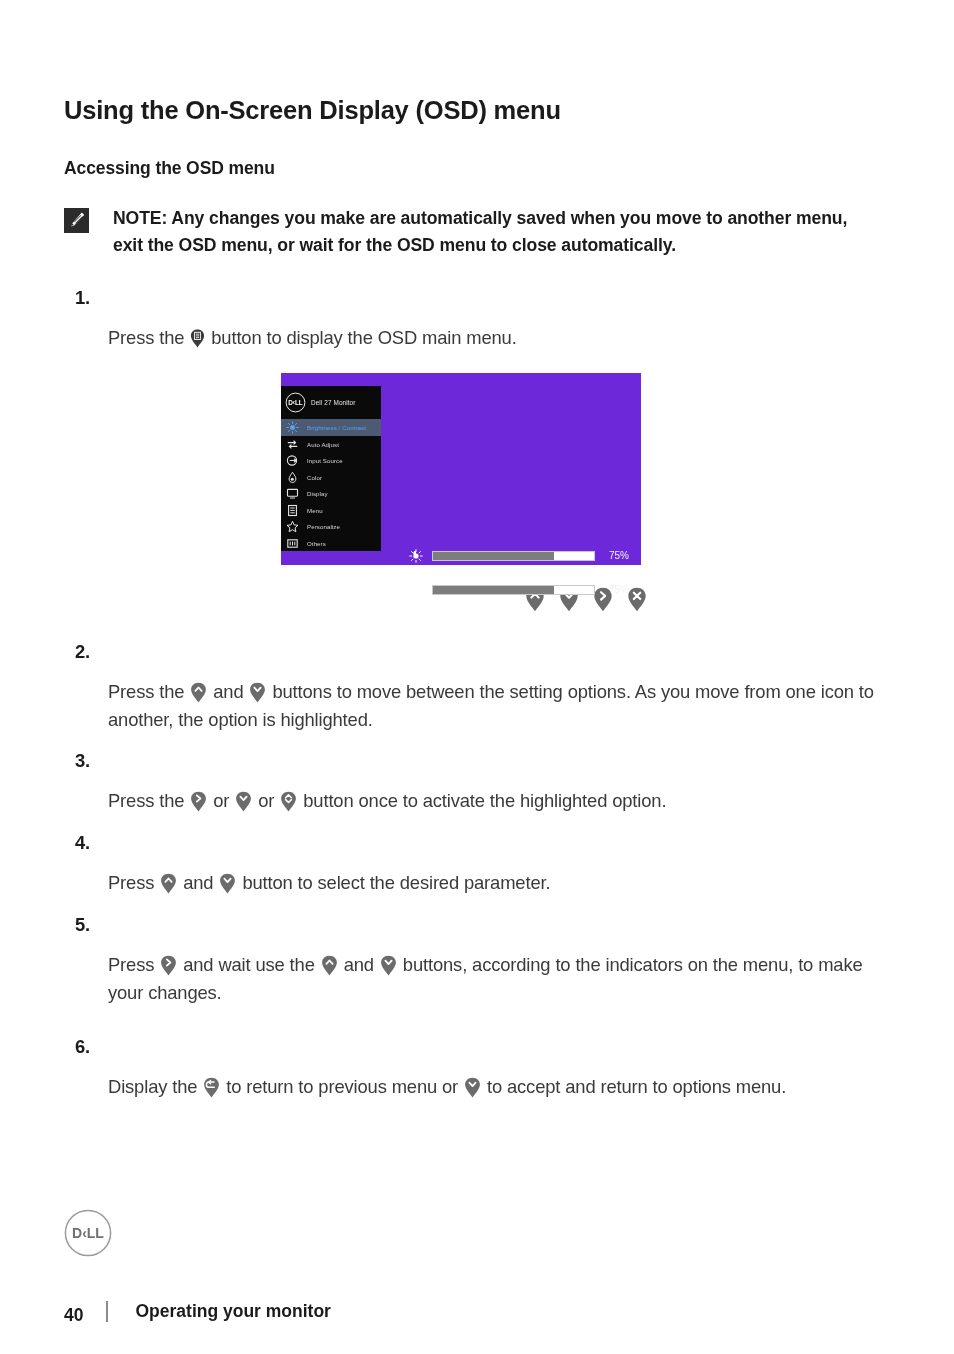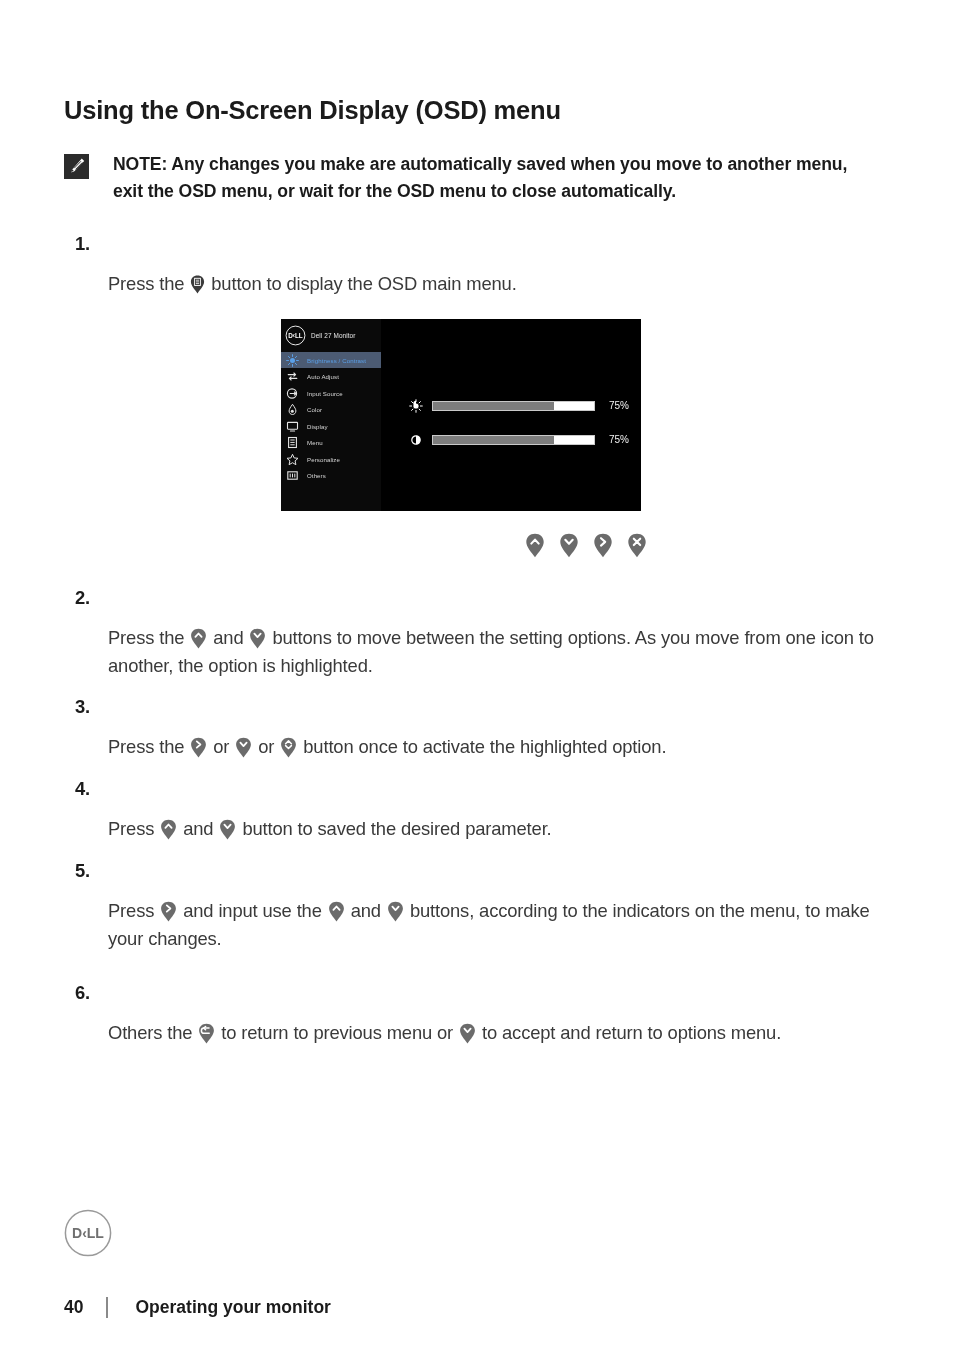--- a/index.html
+++ b/index.html
@@ -126,22 +126,23 @@
   
   .osd-wrap {
     position: relative;
     width: 360px;
     margin: 21px 0 0 217px;
   }
   .osd {
     width: 360px;
     height: 192px;
     display: flex;
-    background: #000000;
+    background: #6d28d9;
     position: relative;
+    align-items: center;
   }
   .osd-sidebar {
     width: 100px;
     background: #0a0a0a;
     flex: 0 0 100px;
     display: flex;
     flex-direction: column;
   }
   .osd-brand {
     display: flex;
@@ -257,35 +258,36 @@
   .footer-bar {
     position: absolute;
     left: 64px;
     top: 1297px;
     display: flex;
     align-items: center;
     font-size: 17.5px;
     font-weight: bold;
     color: #1b1b1b;
   }
-  .footer-page { width: 42px; }
+  .footer-page { width: 42px; margin-top: 8px; }
   .footer-sep {
     width: 1.5px;
     height: 21px;
     background: #8a8a8a;
     margin-right: 28px;
   }
 </style>
 </head>
 <body>
 
 <div class="page">
 
   <h1 class="page-title">Using the On-Screen Display (OSD) menu</h1>
 
+  <h2 class="section-title">Accessing the OSD menu</h2>
 
   <div class="note-block">
     <div class="note-icon">
       <svg viewBox="0 0 25 25" width="25" height="25" aria-hidden="true">
         <rect x="0" y="0" width="25" height="25" fill="#2b2b2b"></rect>
         <path d="M17.8 4.6 L20.2 7.0 L10.4 17.2 L7.2 18.6 L8.4 15.2 Z" fill="#ffffff"></path>
         <path d="M7.2 18.6 L8.4 15.2 L9.6 16.4 Z" fill="#2b2b2b"></path>
         <line x1="10.2" y1="14.2" x2="17.0" y2="7.2" stroke="#2b2b2b" stroke-width="0.9"></line>
         <line x1="11.6" y1="15.4" x2="18.3" y2="8.5" stroke="#2b2b2b" stroke-width="0.9"></line>
       </svg>
@@ -552,56 +554,56 @@
             <path d="M5.4 8.9 L8.5 5.5 L11.6 8.9" fill="none" stroke="#ffffff" stroke-width="1.8" stroke-linecap="round" stroke-linejoin="round"></path>
           </svg>
         </span>
         <span>and</span>
         <span class="pin">
           <svg viewBox="0 0 17 21" aria-hidden="true">
             <path d="M8.5 0.7 C4.2 0.7 1.1 3.6 1.1 7.5 C1.1 11.6 5.2 15.9 8.5 20.4 C11.8 15.9 15.9 11.6 15.9 7.5 C15.9 3.6 12.8 0.7 8.5 0.7 Z" fill="#6b6b6b"></path>
             <path d="M5.4 5.7 L8.5 9.1 L11.6 5.7" fill="none" stroke="#ffffff" stroke-width="1.8" stroke-linecap="round" stroke-linejoin="round"></path>
           </svg>
         </span>
-        <span>button to saved the desired parameter.</span>
+        <span>button to select the desired parameter.</span>
       </div>
     </div>
 
     <div class="step step-5">
       <div class="step-num">5.</div>
       <div class="step-body">
         <span>Press</span>
         <span class="pin">
           <svg viewBox="0 0 17 21" aria-hidden="true">
             <path d="M8.5 0.7 C4.2 0.7 1.1 3.6 1.1 7.5 C1.1 11.6 5.2 15.9 8.5 20.4 C11.8 15.9 15.9 11.6 15.9 7.5 C15.9 3.6 12.8 0.7 8.5 0.7 Z" fill="#6b6b6b"></path>
             <path d="M6.8 4.4 L10.4 7.5 L6.8 10.6" fill="none" stroke="#ffffff" stroke-width="1.8" stroke-linecap="round" stroke-linejoin="round"></path>
           </svg>
         </span>
-        <span>and input use the</span>
+        <span>and wait use the</span>
         <span class="pin">
           <svg viewBox="0 0 17 21" aria-hidden="true">
             <path d="M8.5 0.7 C4.2 0.7 1.1 3.6 1.1 7.5 C1.1 11.6 5.2 15.9 8.5 20.4 C11.8 15.9 15.9 11.6 15.9 7.5 C15.9 3.6 12.8 0.7 8.5 0.7 Z" fill="#6b6b6b"></path>
             <path d="M5.4 8.9 L8.5 5.5 L11.6 8.9" fill="none" stroke="#ffffff" stroke-width="1.8" stroke-linecap="round" stroke-linejoin="round"></path>
           </svg>
         </span>
         <span>and</span>
         <span class="pin">
           <svg viewBox="0 0 17 21" aria-hidden="true">
             <path d="M8.5 0.7 C4.2 0.7 1.1 3.6 1.1 7.5 C1.1 11.6 5.2 15.9 8.5 20.4 C11.8 15.9 15.9 11.6 15.9 7.5 C15.9 3.6 12.8 0.7 8.5 0.7 Z" fill="#6b6b6b"></path>
             <path d="M5.4 5.7 L8.5 9.1 L11.6 5.7" fill="none" stroke="#ffffff" stroke-width="1.8" stroke-linecap="round" stroke-linejoin="round"></path>
           </svg>
         </span>
         <span>buttons, according to the indicators on the menu, to make your changes.</span>
       </div>
     </div>
 
     <div class="step step-6">
       <div class="step-num">6.</div>
       <div class="step-body">
-        <span>Others the</span>
+        <span>Display the</span>
         <span class="pin">
           <svg viewBox="0 0 17 21" aria-hidden="true">
             <path d="M8.5 0.7 C4.2 0.7 1.1 3.6 1.1 7.5 C1.1 11.6 5.2 15.9 8.5 20.4 C11.8 15.9 15.9 11.6 15.9 7.5 C15.9 3.6 12.8 0.7 8.5 0.7 Z" fill="#6b6b6b"></path>
             <path d="M11.2 10.3 L6.0 10.3 A2.6 2.6 0 0 1 6.0 5.1 L11.0 5.1" fill="none" stroke="#ffffff" stroke-width="1.5" stroke-linecap="round" stroke-linejoin="round"></path>
             <path d="M7.6 3.5 L5.7 5.1 L7.6 6.7" fill="none" stroke="#ffffff" stroke-width="1.5" stroke-linecap="round" stroke-linejoin="round"></path>
           </svg>
         </span>
         <span>to return to previous menu or</span>
         <span class="pin">
           <svg viewBox="0 0 17 21" aria-hidden="true">

